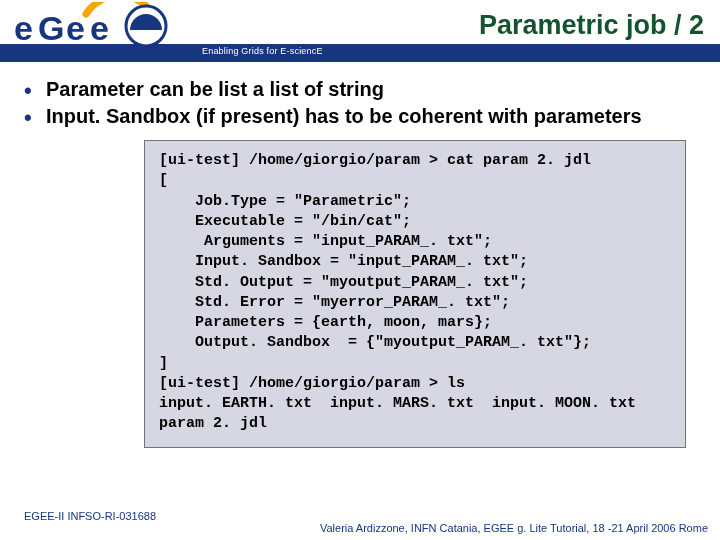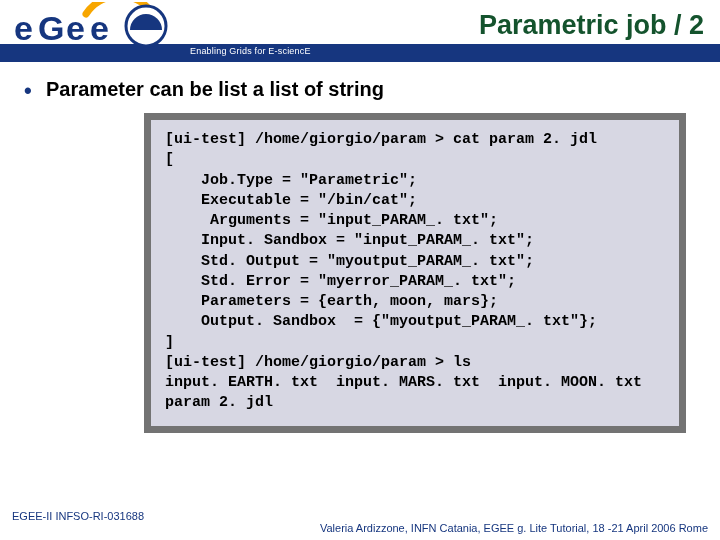--- a/index.html
+++ b/index.html
@@ -35,21 +35,21 @@
     position: absolute;
     left: 0;
     top: 44px;
     width: 720px;
     height: 18px;
     background: #16367f;
     z-index: -0;
   }
   .tagline {
     position: absolute;
-    left: 190px;
+    left: 202px;
     top: 46px;
     font-size: 9px;
     color: #fff;
     letter-spacing: 0.2px;
   }
   .content {
     padding: 14px 18px 0 18px;
   }
   .bullets {
     list-style: none;
@@ -68,41 +68,41 @@
     position: absolute;
     left: 6px;
     top: 0;
     color: #16367f;
     font-size: 22px;
   }
   .codebox {
     margin-left: 126px;
     margin-right: 16px;
     background: #d7d7e3;
-    border: 7px solid #737373;
+    border: 1px solid #737373;
     padding: 10px 14px 12px 14px;
     font-family: "Courier New", monospace;
     font-size: 15px;
     font-weight: bold;
     line-height: 1.35;
     white-space: pre;
     color: #000;
   }
   .footer {
     position: absolute;
     bottom: 6px;
     left: 0;
     width: 720px;
     padding: 0 12px;
     font-size: 11px;
     color: #16367f;
   }
   .footer .left {
     position: absolute;
-    left: 12px;
+    left: 24px;
     bottom: 12px;
   }
   .footer .right {
     position: absolute;
     right: 12px;
     bottom: 0;
     font-weight: normal;
   }
 </style>
 </head>
@@ -119,20 +119,21 @@
     <text x="58" y="38" font-family="Arial" font-size="34" font-weight="bold" fill="#16367f">e</text>
     <text x="82" y="38" font-family="Arial" font-size="34" font-weight="bold" fill="#16367f">e</text>
   </svg>
   <div class="title">Parametric job / 2</div>
   <div class="tagline">Enabling Grids for E-sciencE</div>
 </div>
 
 <div class="content">
   <ul class="bullets">
     <li>Parameter can be list a list of string</li>
+    <li>Input. Sandbox (if present) has to be coherent with parameters</li>
   </ul>
   <div class="codebox">[ui-test] /home/giorgio/param &gt; cat param 2. jdl
 [
     Job.Type = "Parametric";
     Executable = "/bin/cat";
      Arguments = "input_PARAM_. txt";
     Input. Sandbox = "input_PARAM_. txt";
     Std. Output = "myoutput_PARAM_. txt";
     Std. Error = "myerror_PARAM_. txt";
     Parameters = {earth, moon, mars};

